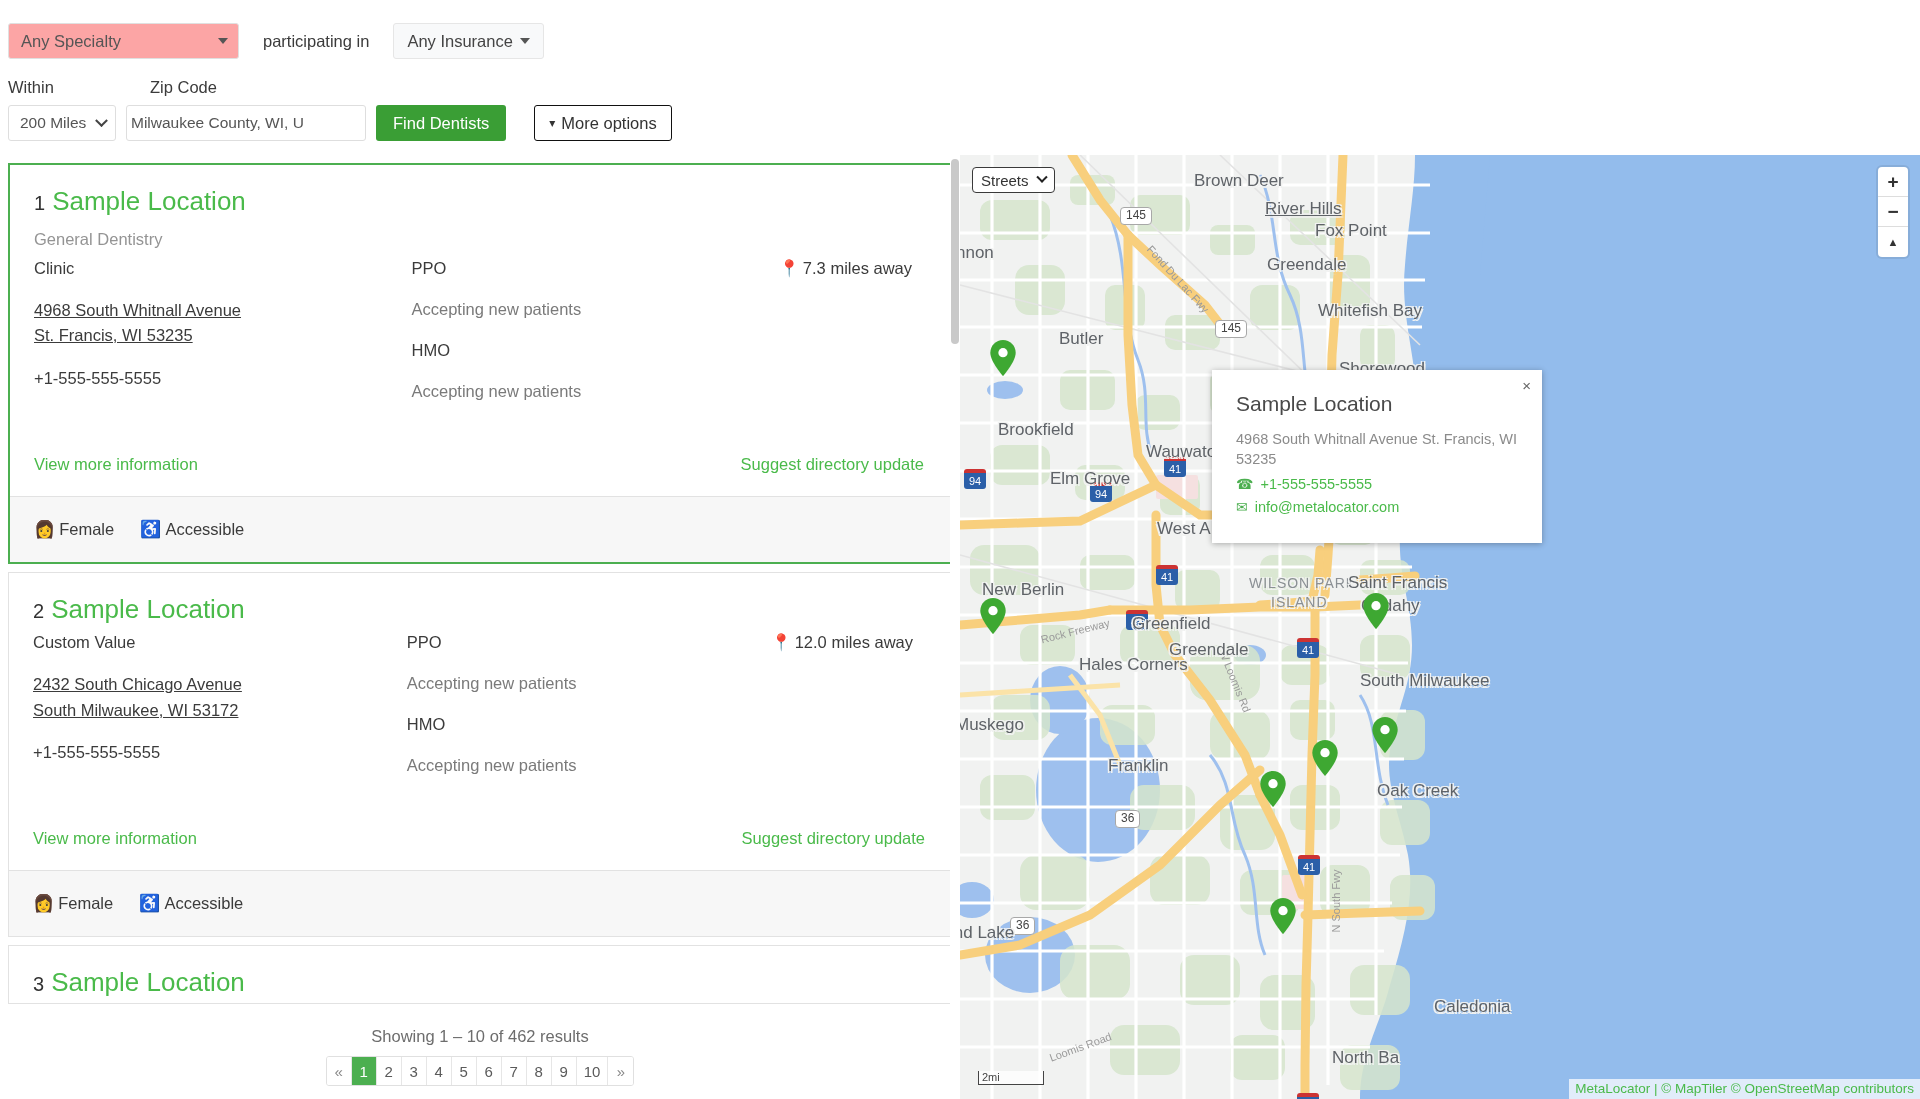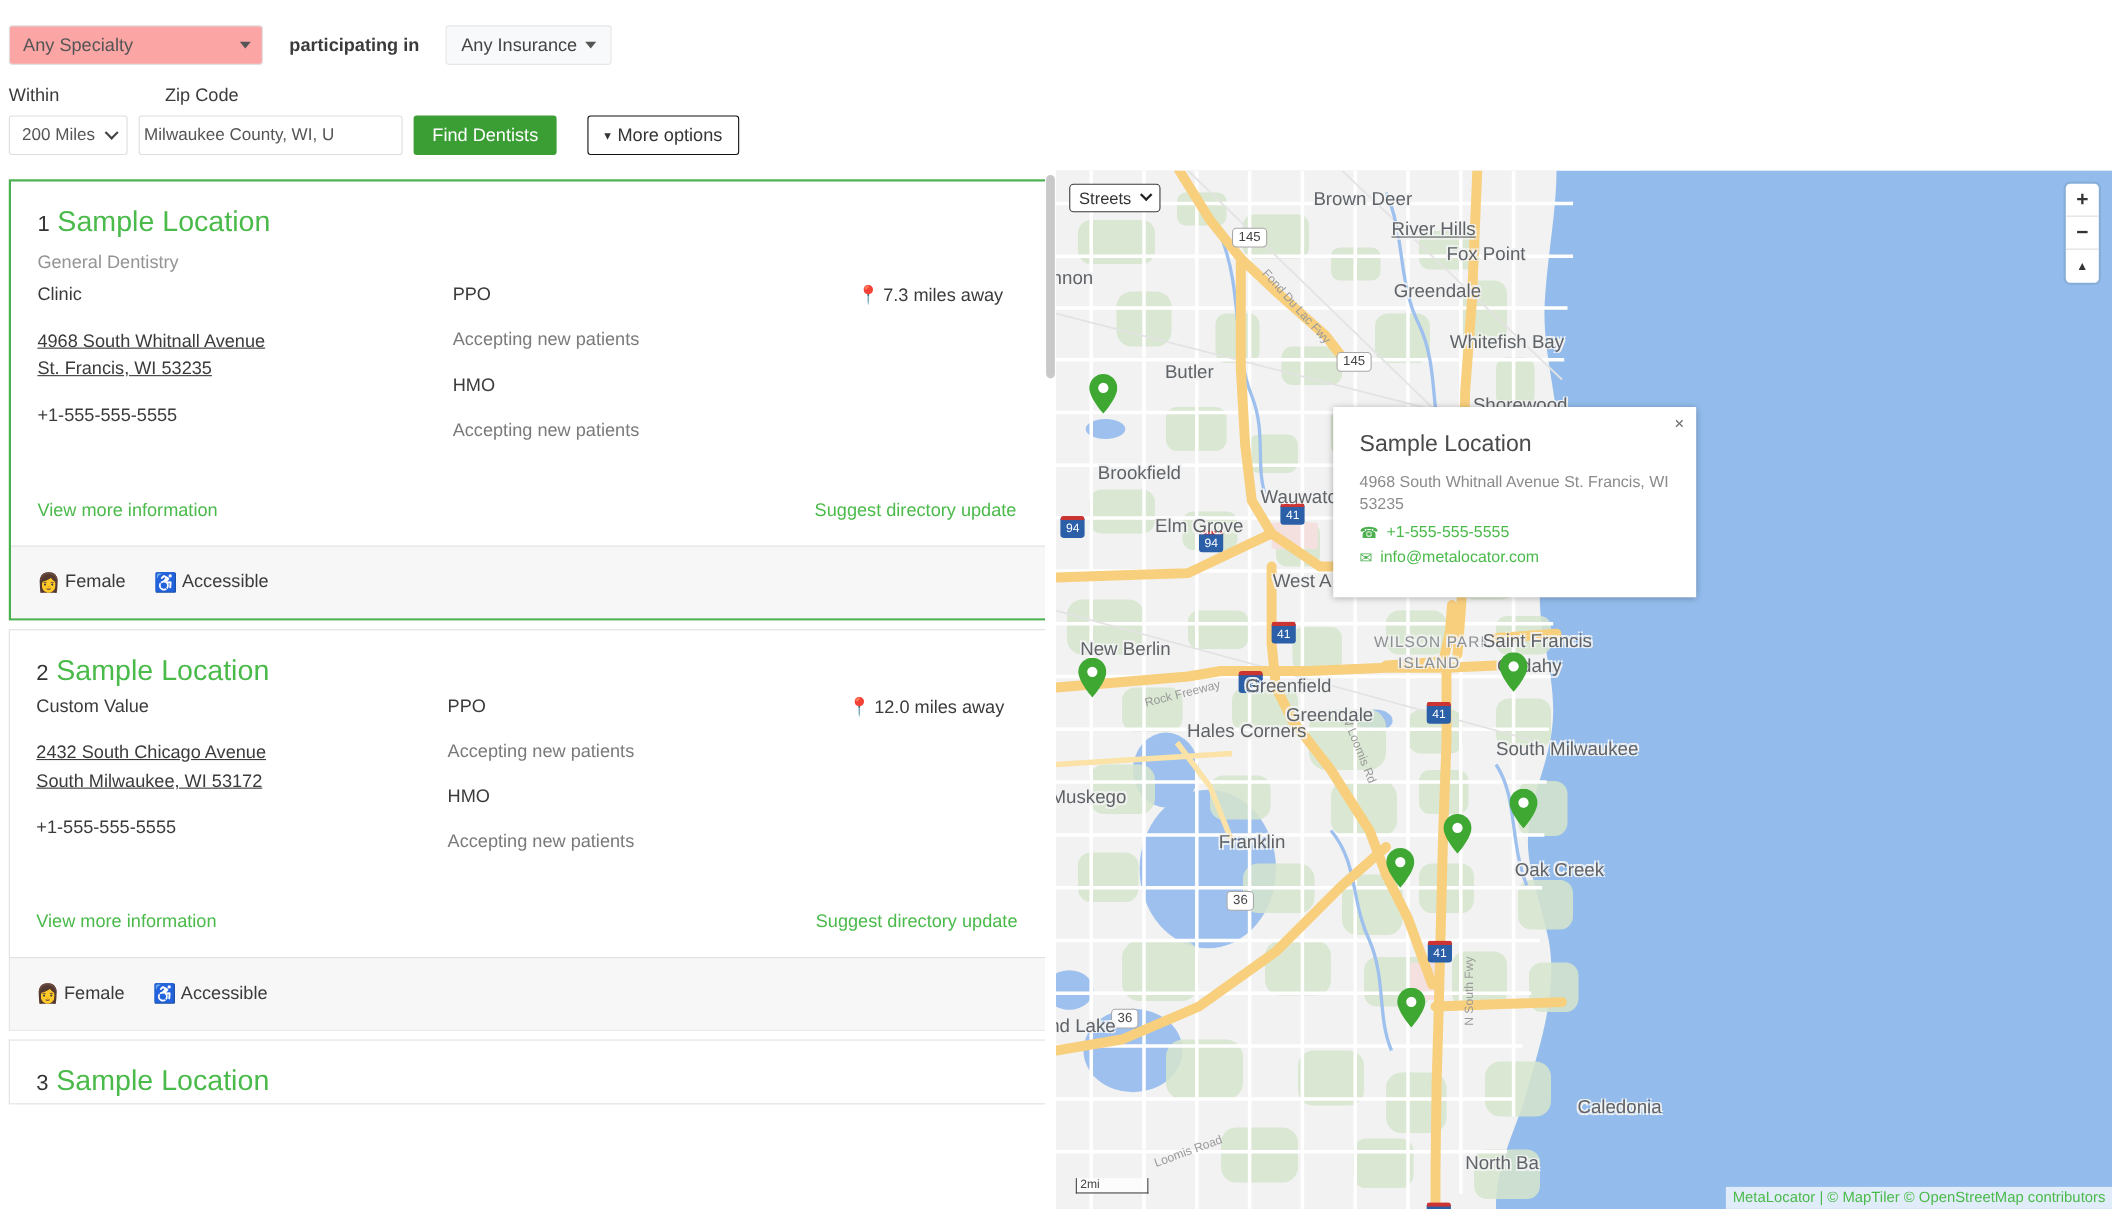--- a/index.html
+++ b/index.html
@@ -28,21 +28,21 @@
     font-size: 16.5px; color: #555;
     cursor: pointer;
   }
   .caret-sm {
     width: 0; height: 0;
     border-left: 5px solid transparent; border-right: 5px solid transparent;
     border-top: 6px solid #555;
   }
   .participating {
     margin-left: 24px; margin-right: 24px;
-    font-size: 16.5px; color: #3b3b3b; font-weight: bold;
+    font-size: 16.5px; color: #3b3b3b;
   }
   .insurance-btn {
     height: 36px; border: 1px solid #e6e6e6; background: #f8f9fa;
     border-radius: 3px; padding: 16px 13px;
     display: flex; align-items: center; gap: 7px;
     font-size: 16.5px; color: #444; cursor: pointer;
   }
 
   .row2 { position: absolute; left: 8px; top: 78px; }
   .field-labels { display: flex; font-size: 16.5px; color: #3b3b3b; }
@@ -348,20 +348,37 @@
         </div>
       </div>
     </div>
 
   </div>
 
   <div id="res-scrollbar">
     <div id="res-thumb"></div>
   </div>
 
+  <div id="pagination">
+    <div class="showing">Showing 1 – 10 of 462 results</div>
+    <div class="pages">
+      <div class="pg arw">«</div>
+      <div class="pg cur">1</div>
+      <div class="pg">2</div>
+      <div class="pg">3</div>
+      <div class="pg">4</div>
+      <div class="pg">5</div>
+      <div class="pg">6</div>
+      <div class="pg">7</div>
+      <div class="pg">8</div>
+      <div class="pg">9</div>
+      <div class="pg">10</div>
+      <div class="pg arw">»</div>
+    </div>
+  </div>
 </div>
 
 <div id="map">
   <div id="map-canvas">
 
     <div class="land" style="left:0;top:0;width:960px;height:944px;"></div>
 
     <div class="lake" style="left:0;top:0;width:0;height:0;
                 clip-path:none;"></div>
     <svg width="960" height="944" style="position:absolute;left:0;top:0;">

